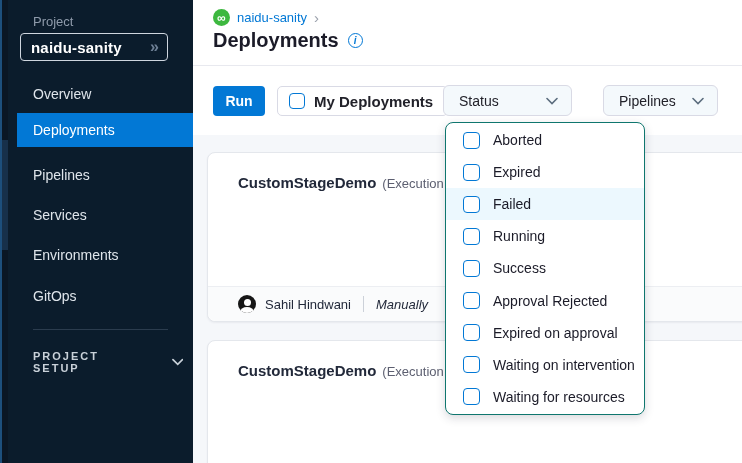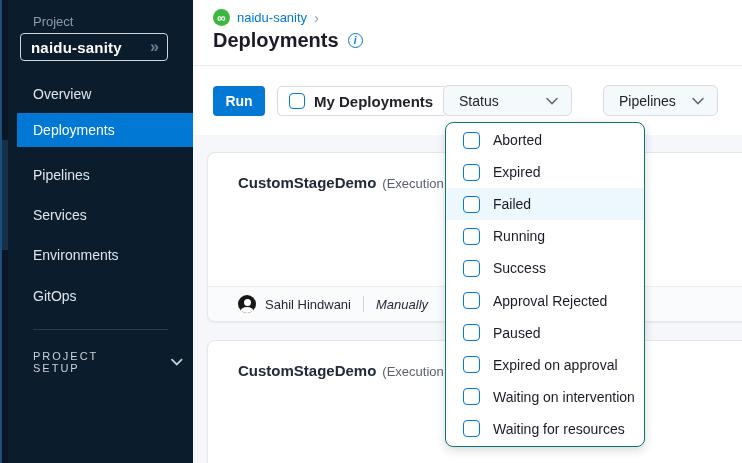--- a/index.html
+++ b/index.html
@@ -18,21 +18,21 @@
   .project-select { position:absolute; left:12px; top:33px; width:148px; height:28px;
     border:1px solid #cfd6df; border-radius:4px; display:flex; align-items:center;
     padding:0 8px 0 10px; cursor:pointer; }
   .project-select .pname { color:#fff; font-size:15px; font-weight:700; flex:1; letter-spacing:.2px; }
   .project-select .dbl { color:#6e8096; font-size:16px; font-weight:700; line-height:1; }
   .nav-item { position:absolute; left:0; right:0; height:22px; display:flex; align-items:center;
     padding-left:25px; color:#dfe5eb; font-size:14px; cursor:pointer; }
   .nav-item.active { left:9px; right:0; height:34px; background:#0278d5; color:#fff; padding-left:16px; }
   .sb-divider { position:absolute; left:25px; right:25px; top:329px; height:1px; background:#2b3c4e; }
   .project-setup { position:absolute; left:25px; top:350px; right:10px; display:flex; align-items:center;
-    color:#c9d1d9; font-size:11px; font-weight:400; letter-spacing:2px; cursor:pointer; }
+    color:#c9d1d9; font-size:11px; font-weight:700; letter-spacing:2px; cursor:pointer; }
   .project-setup svg { margin-left:26px; color:#c9d1d9; }
 
   
   .main { position:absolute; left:193px; top:0; right:0; bottom:0; background:#fff; }
   .page-header { position:absolute; left:0; right:0; top:0; height:66px; border-bottom:1px solid #e8e9ef; background:#fff; }
   .breadcrumb { position:absolute; left:20px; top:9px; display:flex; align-items:center; gap:7px; }
   .cd-icon { width:17px; height:17px; border-radius:50%; background:#3db83f; color:#fff;
     display:flex; align-items:center; justify-content:center; font-size:12px; font-weight:700; line-height:1; }
   .crumb-link { color:#0278d5; font-size:13px; cursor:pointer; }
   .crumb-sep { color:#9aa0ab; font-size:15px; line-height:1; }
@@ -208,24 +208,20 @@
       <div class="option">
         <span class="cbox"></span>
         <span class="olbl">Success</span>
       </div>
       <div class="option">
         <span class="cbox"></span>
         <span class="olbl">Approval Rejected</span>
       </div>
       <div class="option">
         <span class="cbox"></span>
-        <span class="olbl">Paused</span>
-      </div>
-      <div class="option">
-        <span class="cbox"></span>
         <span class="olbl">Expired on approval</span>
       </div>
       <div class="option">
         <span class="cbox"></span>
         <span class="olbl">Waiting on intervention</span>
       </div>
       <div class="option">
         <span class="cbox"></span>
         <span class="olbl">Waiting for resources</span>
       </div>

